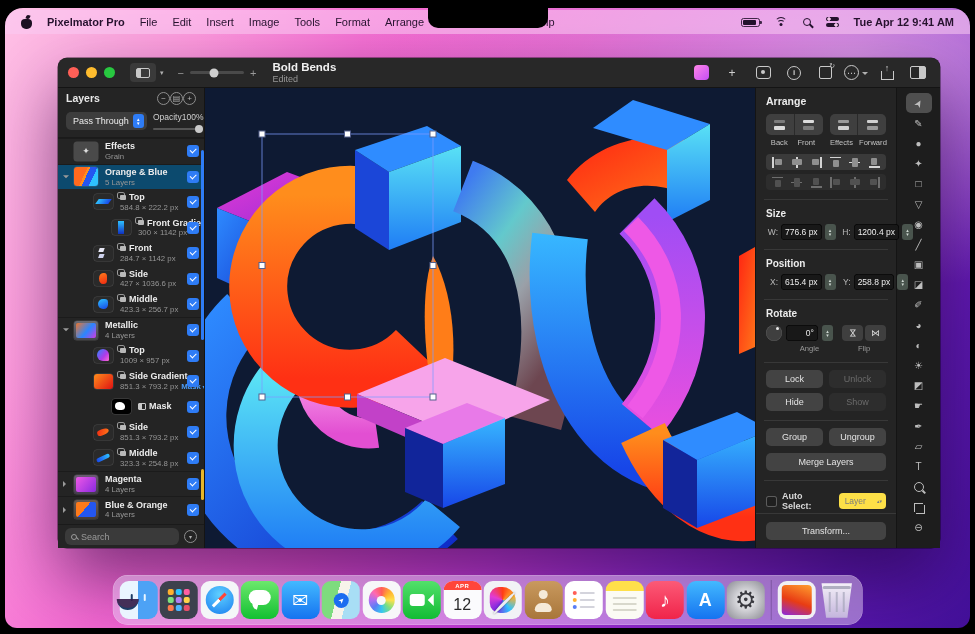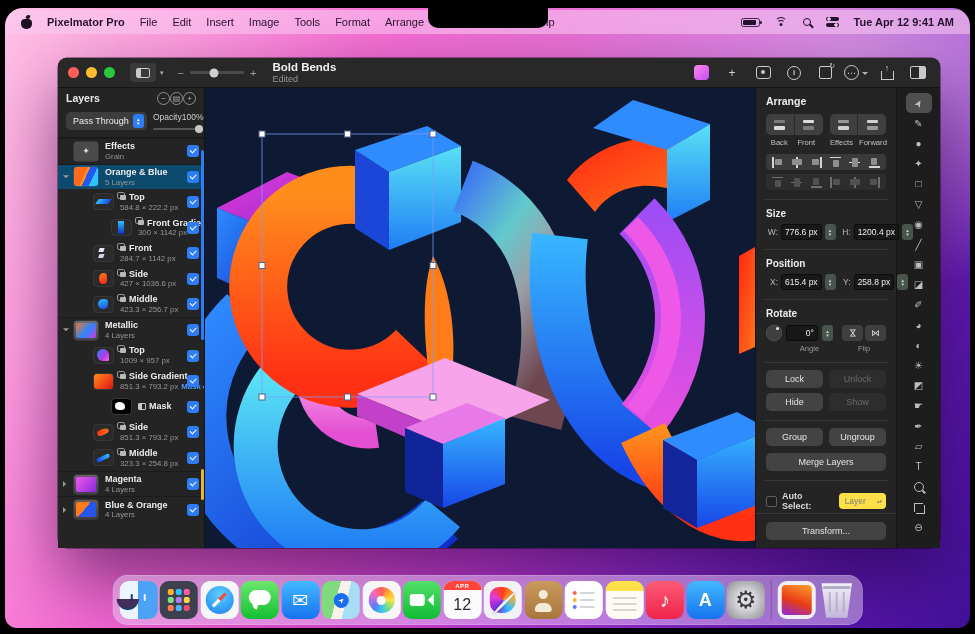--- a/index.html
+++ b/index.html
@@ -498,20 +498,27 @@
               <span class="thumb"></span>
               <span class="ltext">
                 <span class="lname">Blue &amp; Orange</span>
                 <span class="lsub"><span>4 Layers</span></span>
               </span>
               <span class="lcheck"></span>
             </div>
           <span class="bar-blue"></span>
           <span class="bar-yellow"></span>
         </div>
+        <div class="searchrow">
+          <span class="searchfield">
+            <span class="smag"></span>
+            <span>Search</span>
+          </span>
+          <span class="sfilter">▾</span>
+        </div>
       </div>
 
       <div class="canvas">
         <svg viewBox="0 0 550 460" preserveAspectRatio="none">
           <defs>
             <linearGradient id="gO" x1="0" y1="0" x2="0" y2="1">
                 <stop offset="0" stop-color="#ff8d1c"></stop>
                 <stop offset="1" stop-color="#ff3014"></stop>
               </linearGradient>
             <linearGradient id="gR" x1="0" y1="0" x2="1" y2="1">

